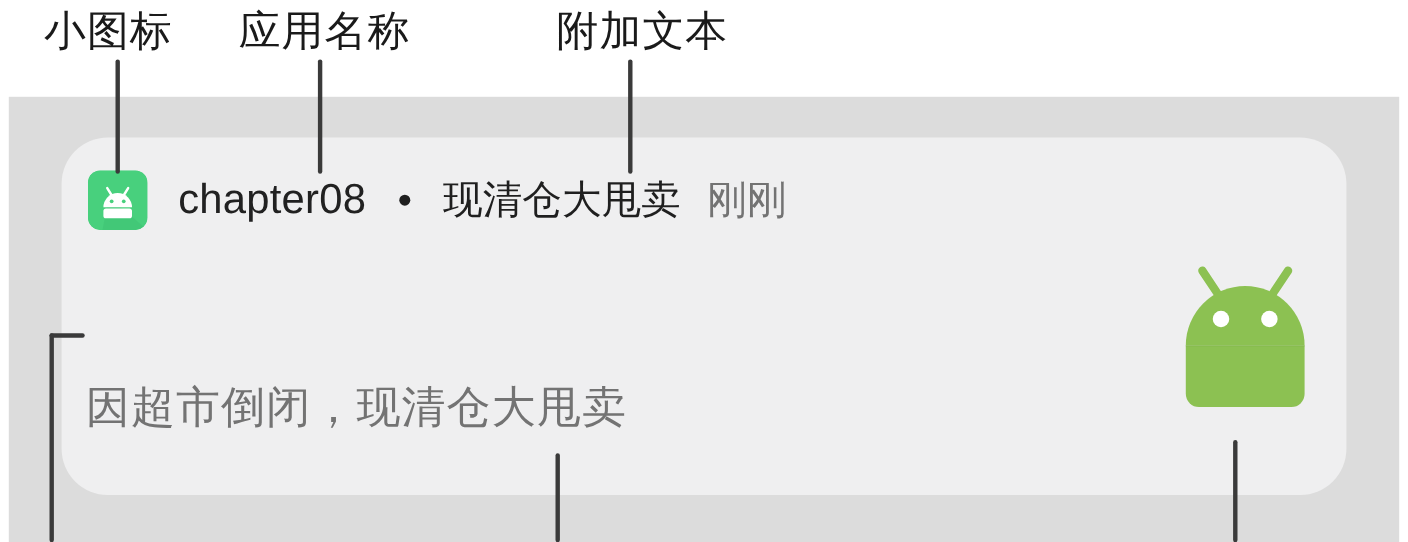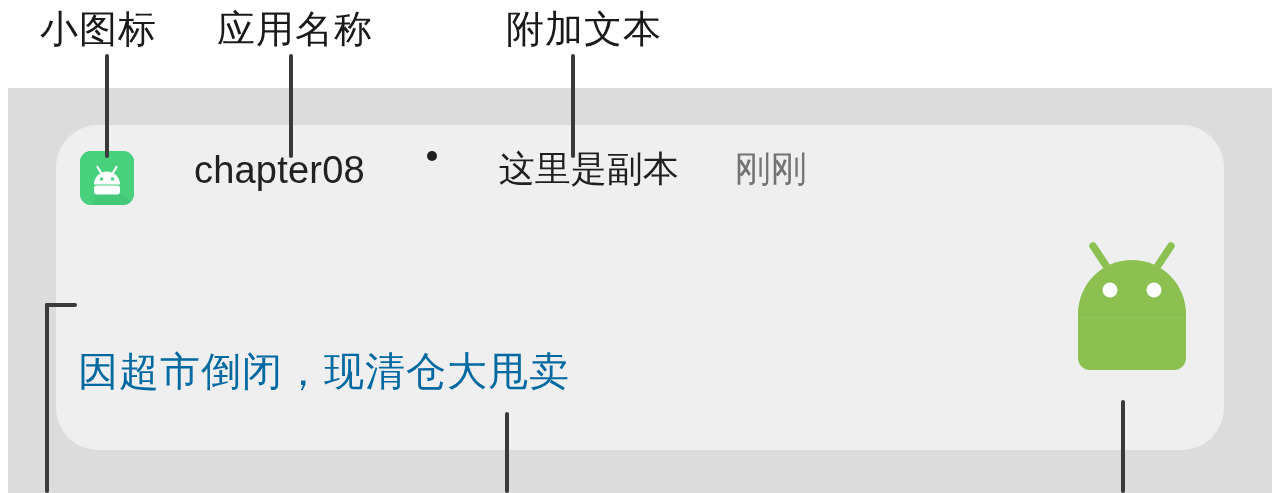--- a/index.html
+++ b/index.html
@@ -42,22 +42,22 @@
     background: #efeff0;
     border-radius: 42px;
   }
 
   
   .card-header {
     position: absolute;
     left: 24px;
     top: 26px;
     display: flex;
+    align-items: center;
     height: 62px;
-    gap: 32px;
   }
 
   .app-icon {
     width: 54px;
     height: 54px;
     border-radius: 11px;
     background: #48d07d;
     position: relative;
     overflow: hidden;
     flex: 0 0 auto;
@@ -109,21 +109,21 @@
     letter-spacing: 1px;
     white-space: nowrap;
     line-height: 1;
   }
 
   .card-text {
     position: absolute;
     left: 22px;
     top: 226px;
     font-size: 40px;
-    color: #0369a1;
+    color: #737373;
     letter-spacing: 1px;
     white-space: nowrap;
     line-height: 1;
   }
 
   
   .card-image {
     position: absolute;
     right: 26px;
     top: 115px;
@@ -190,21 +190,21 @@
             <circle cx="21.5" cy="28" r="1.7" fill="#48d07d"></circle>
             <circle cx="32.5" cy="28" r="1.7" fill="#48d07d"></circle>
           </g>
         </svg>
       </div>
 
       <div class="app-name">chapter08</div>
 
       <div class="header-dot"></div>
 
-      <div class="header-subtext">这里是副本</div>
+      <div class="header-subtext">现清仓大甩卖</div>
 
       <div class="header-time">刚刚</div>
     </div>
 
 
     <div class="card-text">因超市倒闭，现清仓大甩卖</div>
 
     <div class="card-image">
       <svg width="132" height="140" viewBox="0 0 132 140" aria-hidden="true">
 

